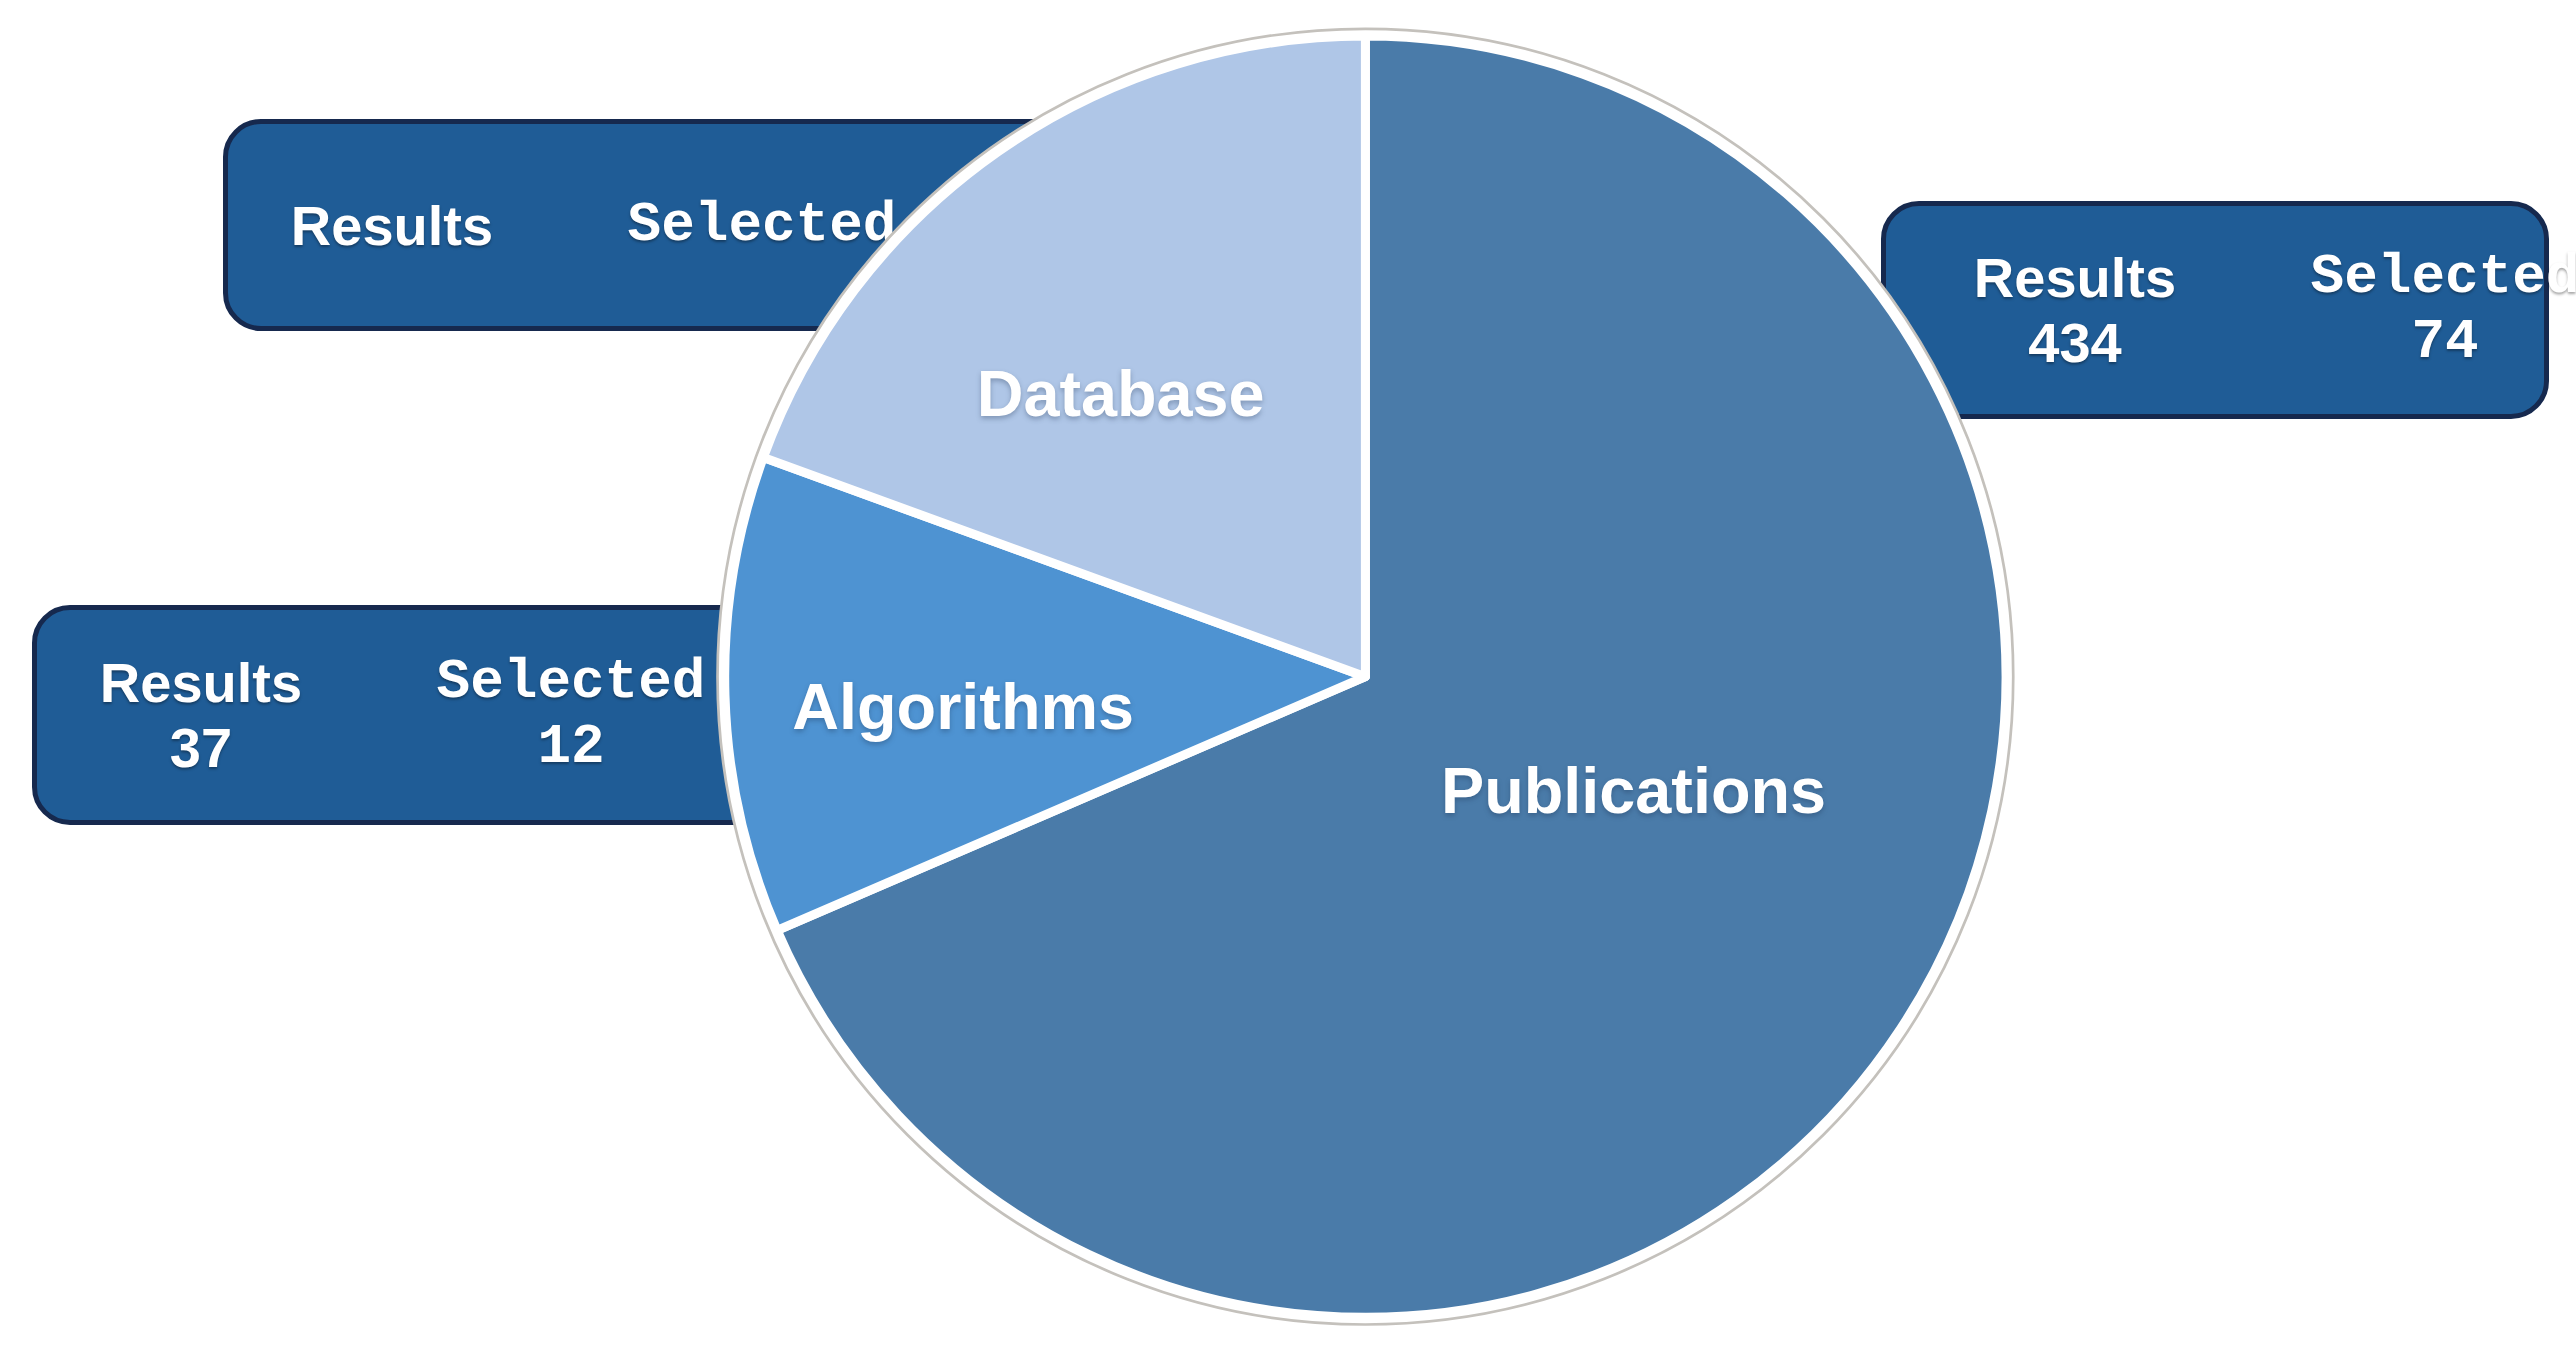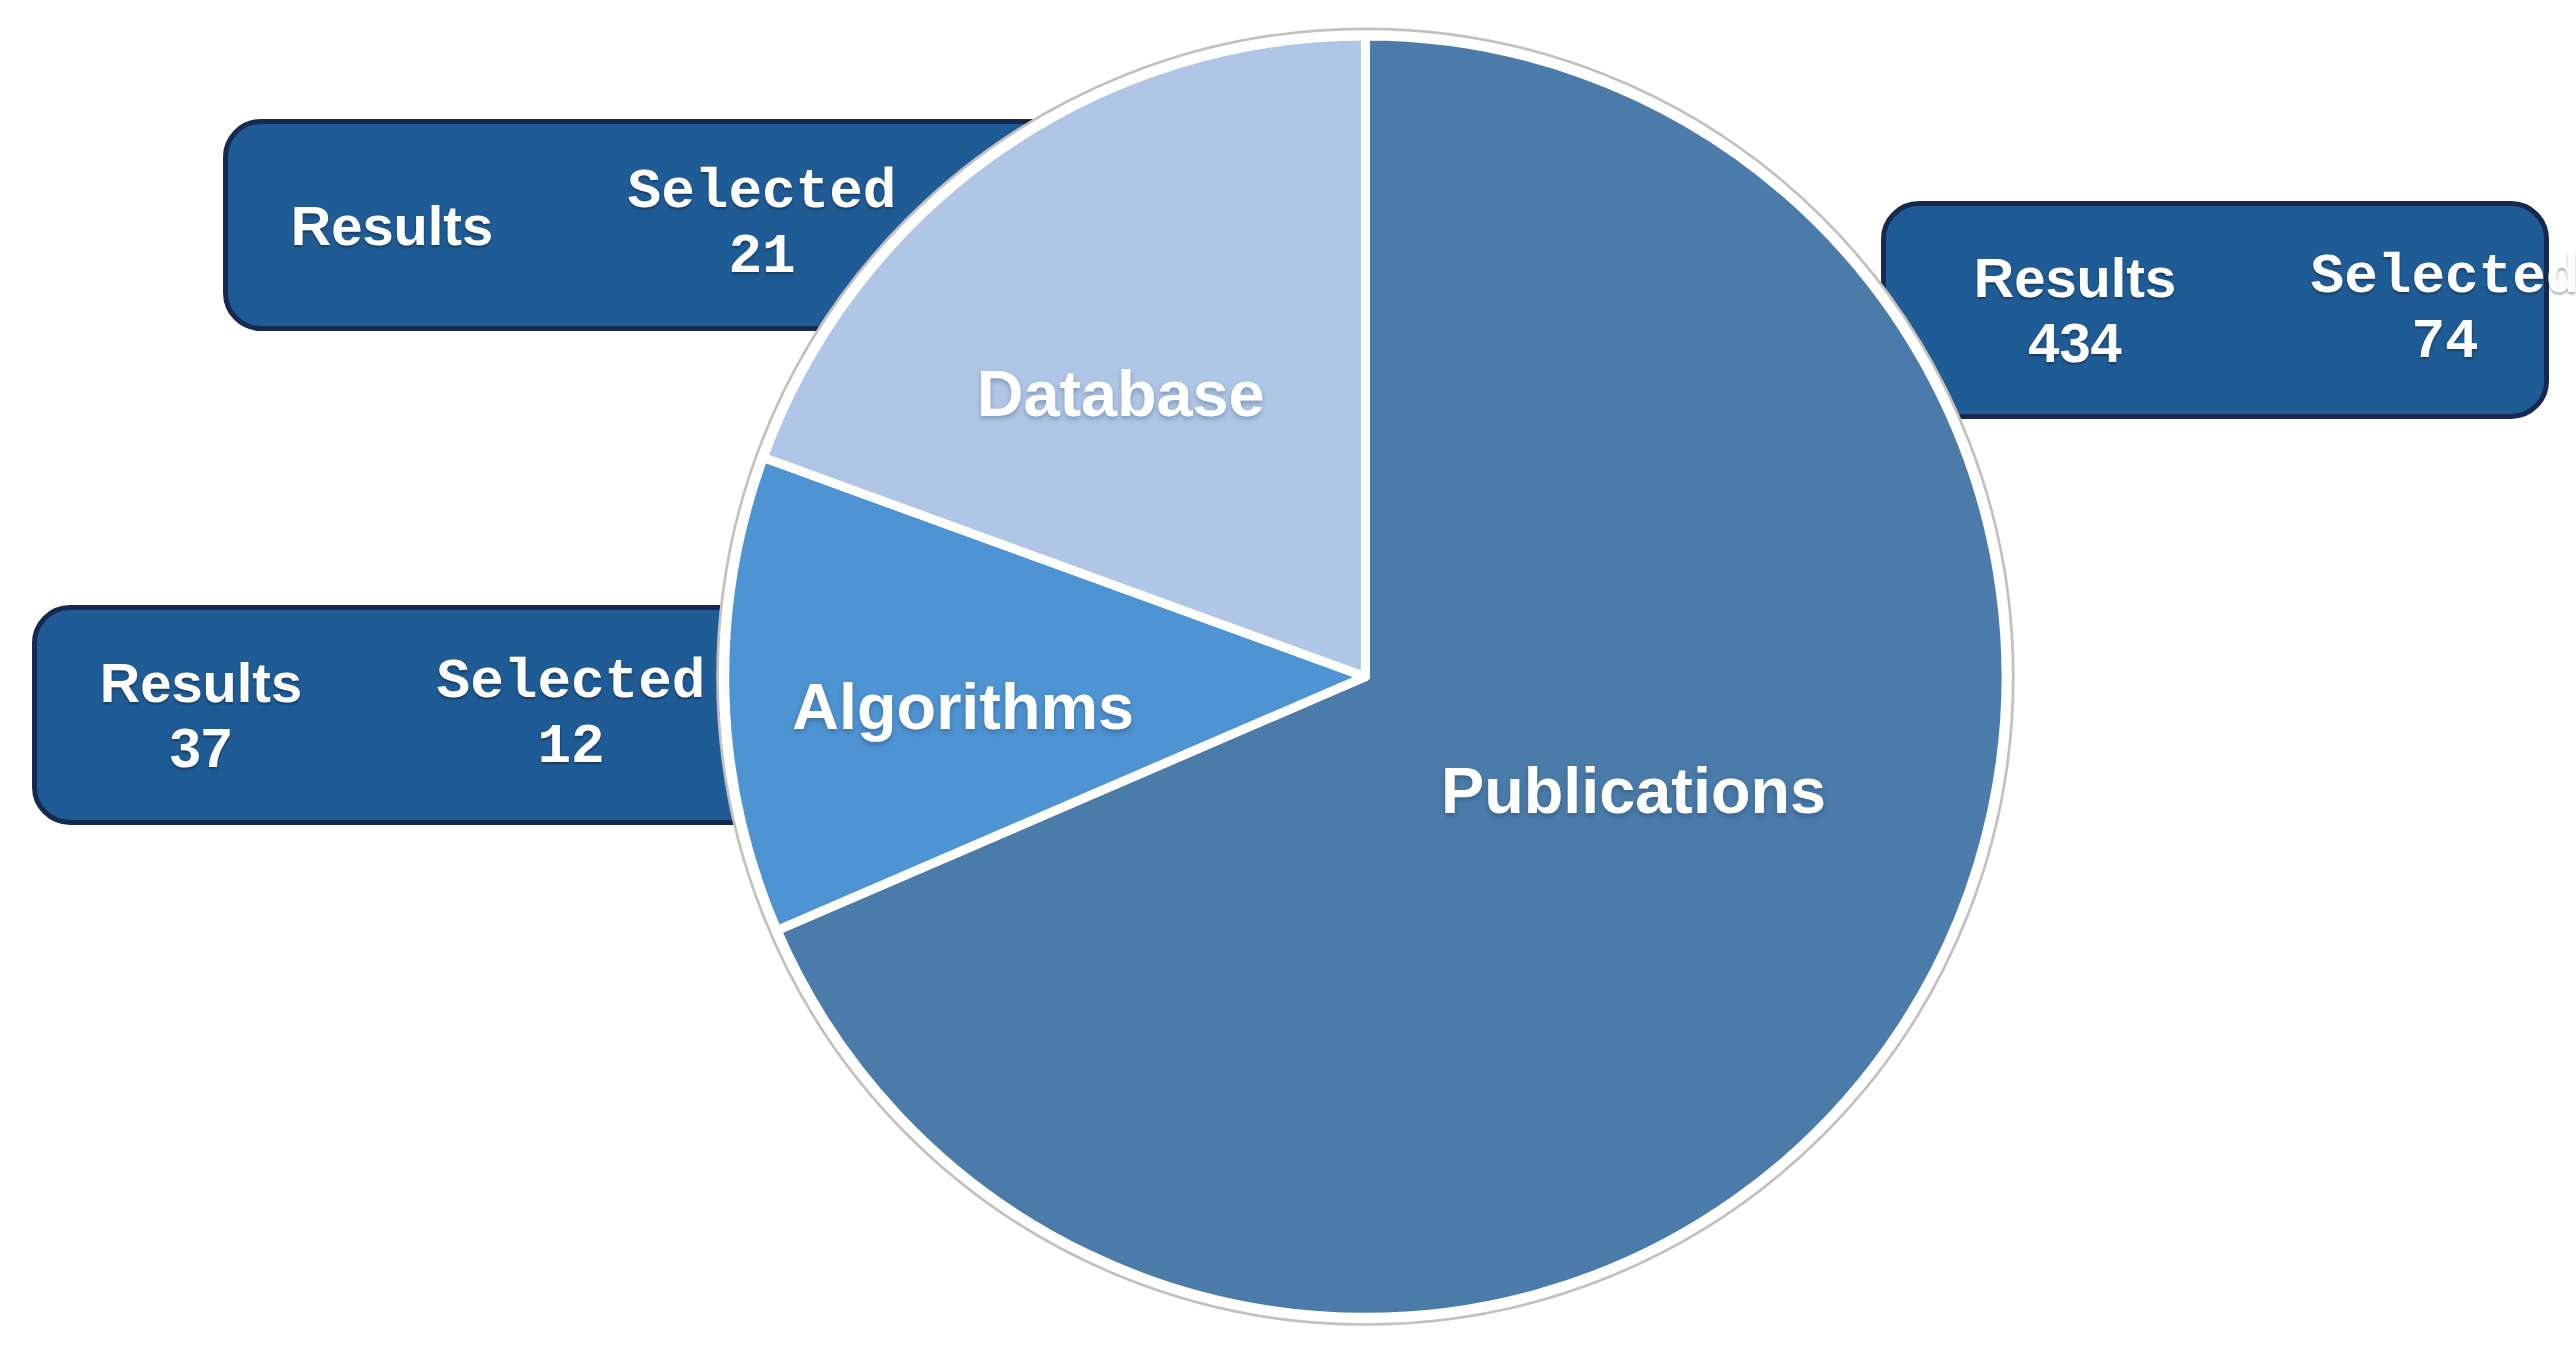--- a/index.html
+++ b/index.html
@@ -53,21 +53,20 @@
 <body>
 
 <div class="stage">
 
   <div class="callout callout-1" style="background: rgb(31, 92, 150); border-color: rgb(22, 41, 78); color: rgb(255, 255, 255);">
     <div class="col">
       <div>Results</div>
     </div>
     <div class="col">
       <div>Selected</div>
-      <div>21</div>
     </div>
   </div>
 
   <div class="callout callout-2" style="background: rgb(31, 92, 150); border-color: rgb(22, 41, 78); color: rgb(255, 255, 255);">
     <div class="col">
       <div>Results</div>
       <div>434</div>
     </div>
     <div class="col">
       <div>Selected</div>

